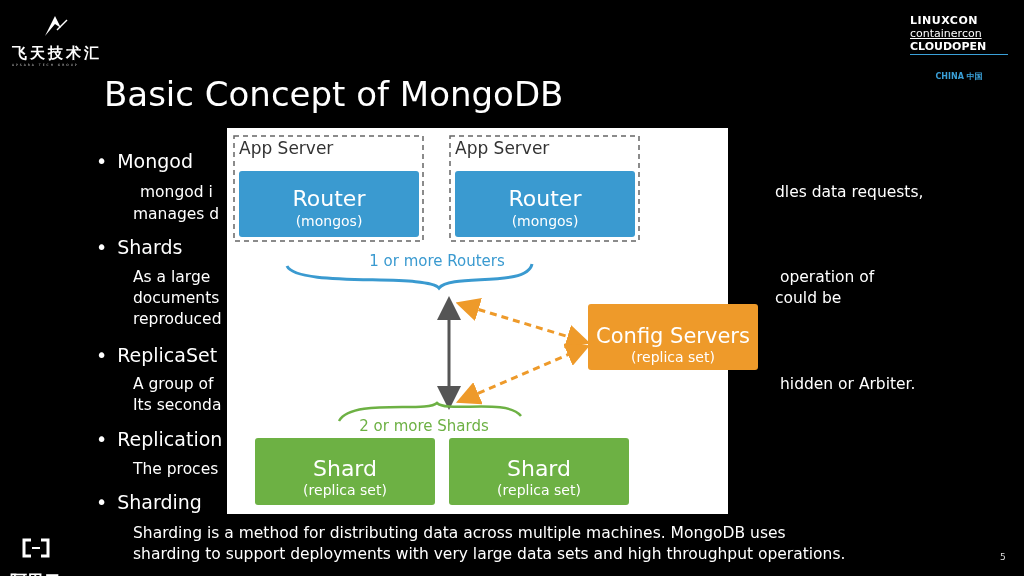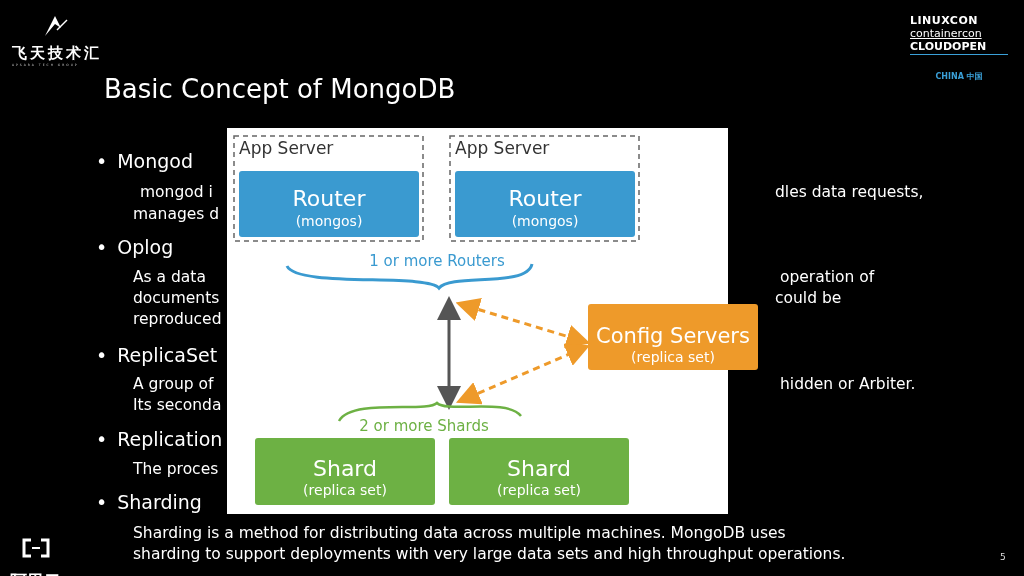--- a/index.html
+++ b/index.html
@@ -6,21 +6,21 @@
     body { width:1024px; height:576px; background:#000; color:#fff; position:relative; overflow:hidden; font-family:"DejaVu Sans", sans-serif; }
     .abs { position:absolute;flex-direction:column; }
     #logo-left { left:12px; top:14px; display:flex; align-items:center; gap:6px; }
     #logo-left .brand { font-size:15px; letter-spacing:3px; font-weight:bold; }
     #logo-left .sub { font-size:3px; letter-spacing:2px; color:#ccc; }
     #logo-right { right:16px; top:14px; text-align:left; width:98px; }
     #logo-right .l1 { font-size:11px; font-weight:bold; letter-spacing:0.5px; }
     #logo-right .l2 { font-size:11px;text-decoration:underline; }
     #logo-right .l3 { font-size:11px; font-weight:bold; border-bottom:1px solid #3aa0d8; padding-bottom:1px; }
     #logo-right .l4 { font-size:8px; color:#3aa0d8; font-weight:bold; text-align:center; margin-top:16px; }
-    #title { left:104px; top:74px; font-size:26px; font-weight:normal; }
+    #title { left:104px; top:74px; font-size:34px; font-weight:normal; }
     .bullet { position:absolute; left:96px; font-size:19px; }
     .bullet::before { content:"•"; margin-right:10px; }
     .desc { position:absolute; left:133px; font-size:15.5px; line-height:20px; }
     #diagram { left:227px; top:128px; width:501px; height:386px; background:#fff; }
     #footer-logo { left:10px; top:538px; display:flex; align-items:center; gap:12px; font-size:17px; font-weight:bold; }
     #page-num { left:1000px; top:552px; font-size:9px; color:#ddd; }
     svg text { font-family:"DejaVu Sans", sans-serif; }
   </style>
 </head>
 <body>
@@ -43,22 +43,22 @@
   <div class="l4">CHINA 中国</div>
 </div>
 
 <h1 id="title" class="abs" style="margin:0">Basic Concept of MongoDB</h1>
 
 <div class="bullet" style="top:150px">Mongod</div>
 <div class="desc" style="top:182px; left:140px">mongod i</div>
 <div class="desc" style="top:204px">manages d</div>
 <div class="desc" style="top:182px; left:775px">dles data requests,</div>
 
-<div class="bullet" style="top:236px">Oplog</div>
-<div class="desc" style="top:267px">As a data</div>
+<div class="bullet" style="top:236px">Shards</div>
+<div class="desc" style="top:267px">As a large</div>
 <div class="desc" style="top:288px">documents</div>
 <div class="desc" style="top:309px">reproduced</div>
 <div class="desc" style="top:267px; left:780px">operation of</div>
 <div class="desc" style="top:288px; left:775px">could be</div>
 
 <div class="bullet" style="top:344px">ReplicaSet</div>
 <div class="desc" style="top:374px">A group of</div>
 <div class="desc" style="top:395px">Its seconda</div>
 <div class="desc" style="top:374px; left:780px">hidden or Arbiter.</div>
 

